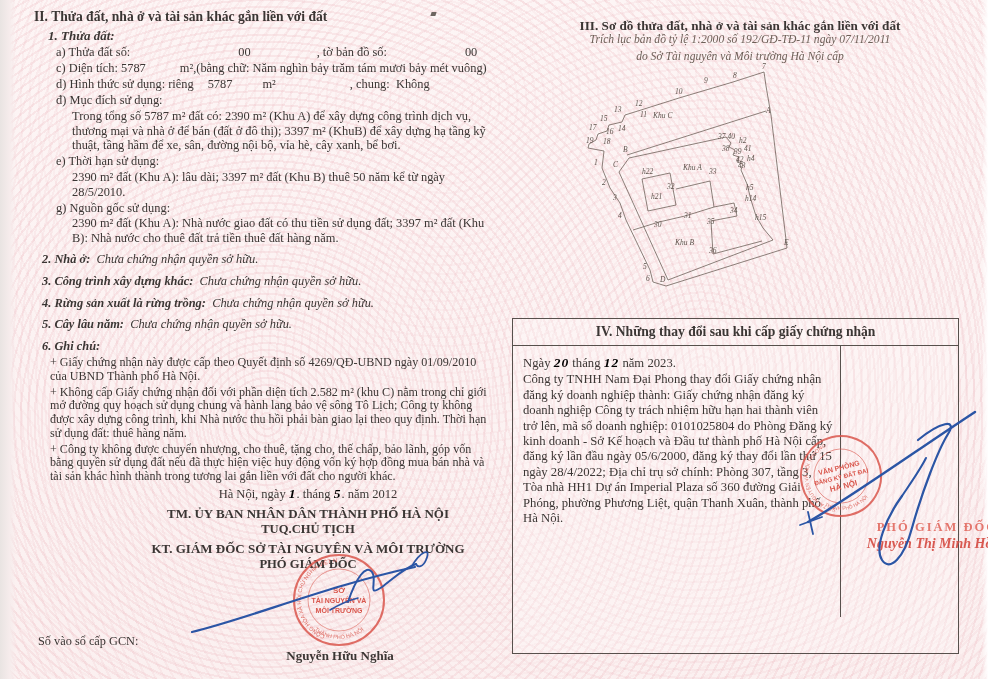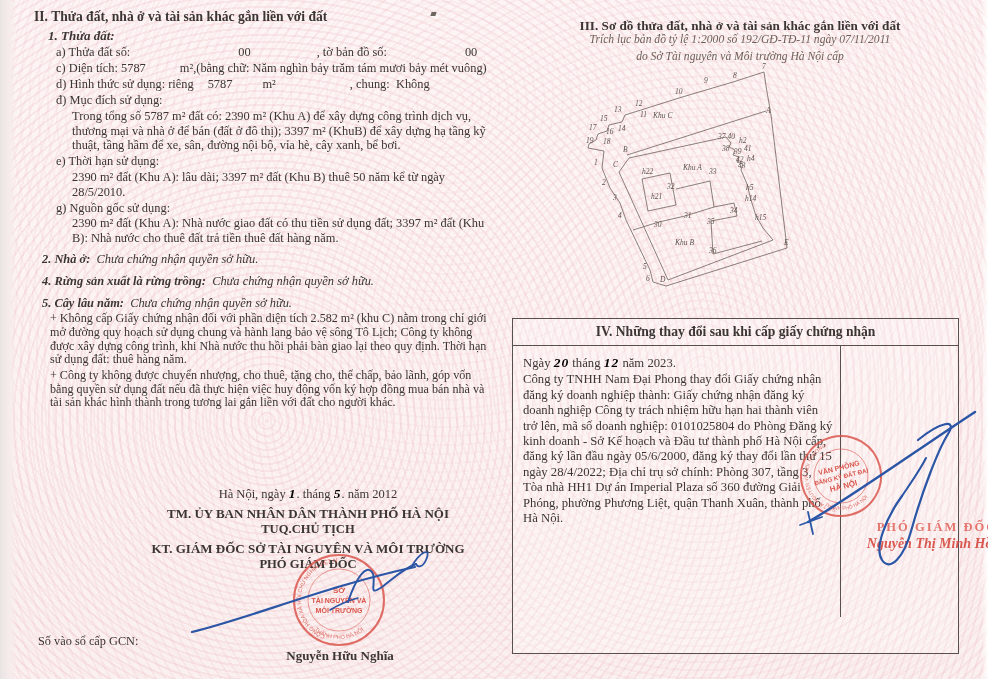--- a/index.html
+++ b/index.html
@@ -107,24 +107,27 @@
   <div class="fieldline">
     <span>e) Thời hạn sử dụng:</span>
   </div>
   <div class="para">2390 m² đất (Khu A): lâu dài; 3397 m² đất (Khu B) thuê 50 năm kể từ ngày 28/5/2010.</div>
   <div class="fieldline">
     <span>g) Nguồn gốc sử dụng:</span>
   </div>
   <div class="para">2390 m² đất (Khu A): Nhà nước giao đất có thu tiền sử dụng đất; 3397 m² đất (Khu B): Nhà nước cho thuê đất trả tiền thuê đất hàng năm.</div>
 
   <div class="numbered"><span class="bi">2. Nhà ở:</span>&nbsp;&nbsp;<span class="i">Chưa chứng nhận quyền sở hữu.</span></div>
+  <div class="numbered"><span class="bi">3. Công trình xây dựng khác:</span>&nbsp;&nbsp;<span class="i">Chưa chứng nhận quyền sở hữu.</span></div>
   <div class="numbered"><span class="bi">4. Rừng sản xuất là rừng trồng:</span>&nbsp;&nbsp;<span class="i">Chưa chứng nhận quyền sở hữu.</span></div>
   <div class="numbered"><span class="bi">5. Cây lâu năm:</span>&nbsp;&nbsp;<span class="i">Chưa chứng nhận quyền sở hữu.</span></div>
+  <div class="numbered"><span class="bi">6. Ghi chú:</span></div>
 
   <div class="notes">
+    <p class="note-first">+ Giấy chứng nhận này được cấp theo Quyết định số 4269/QĐ-UBND ngày 01/09/2010 của UBND Thành phố Hà Nội.</p>
     <p>+ Không cấp Giấy chứng nhận đối với phần diện tích 2.582 m² (khu C) nằm trong chỉ giới mở đường quy hoạch sử dụng chung và hành lang bảo vệ sông Tô Lịch; Công ty không được xây dựng công trình, khi Nhà nước thu hồi phải bàn giao lại theo quy định. Thời hạn sử dụng đất: thuê hàng năm.</p>
     <p>+ Công ty không được chuyển nhượng, cho thuê, tặng cho, thế chấp, bảo lãnh, góp vốn bằng quyền sử dụng đất nếu đã thực hiện việc huy động vốn ký hợp đồng mua bán nhà và tài sản khác hình thành trong tương lai gắn liền với đất cho người khác.</p>
   </div>
 </div>
 
 <div class="sign-left">
   <div class="dateline">
     <span>Hà Nội, ngày</span>
     <span class="hand">1</span><span>. tháng</span>
     <span class="hand">5</span><span>. năm 2012</span>

